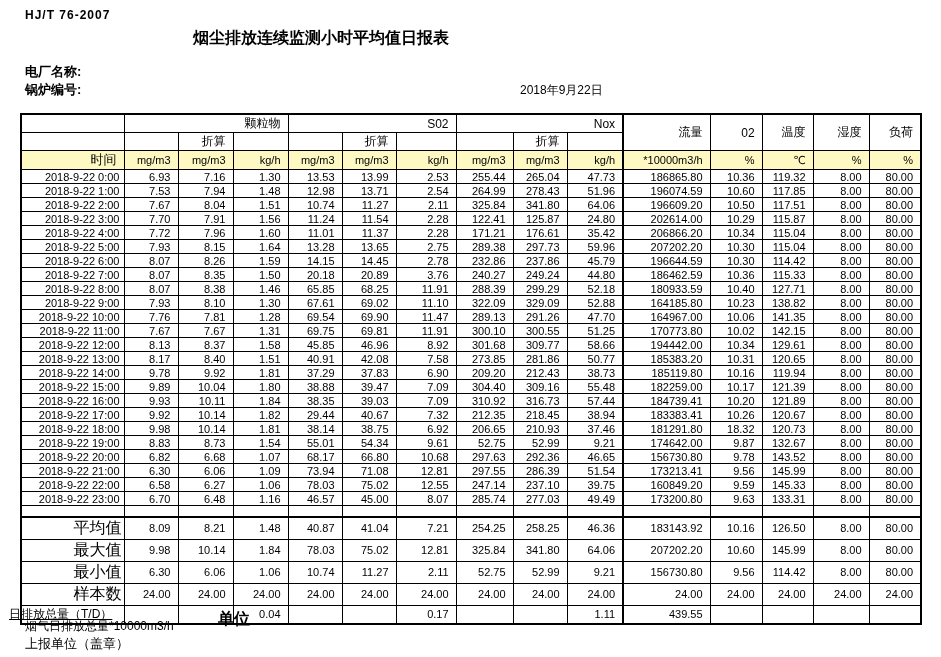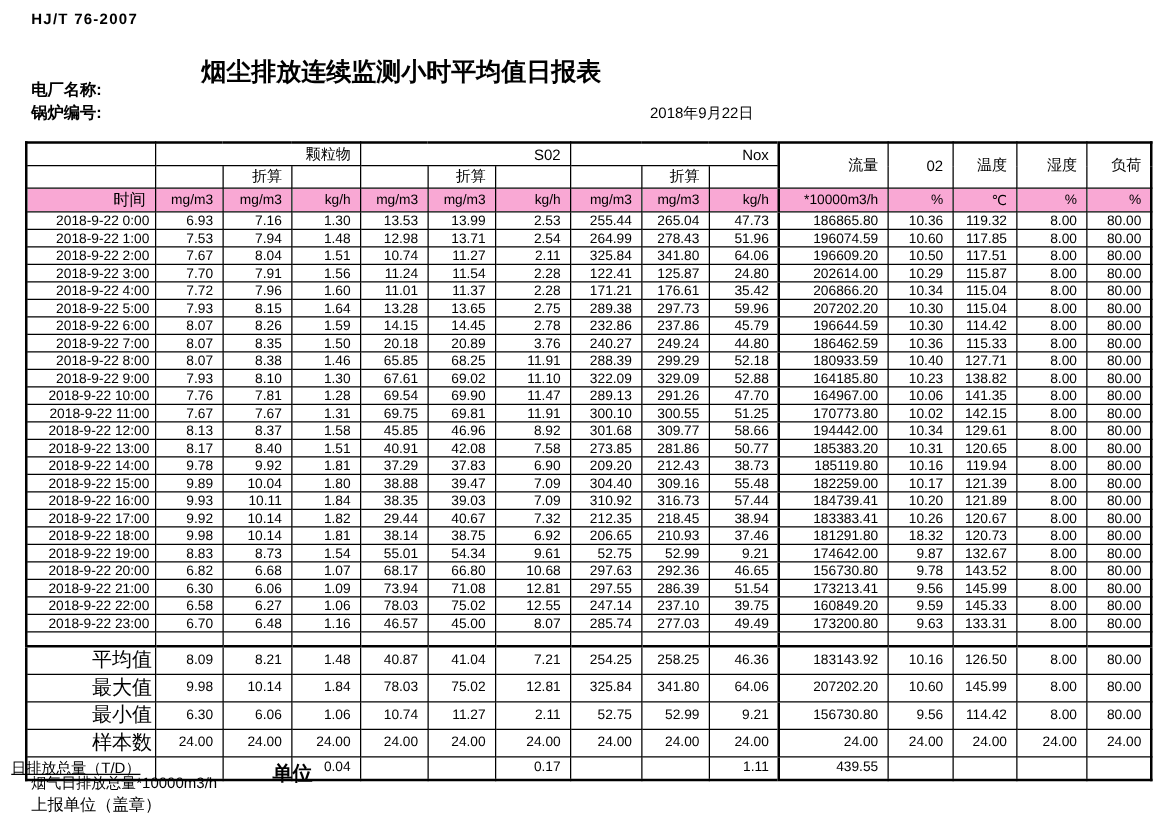--- a/index.html
+++ b/index.html
@@ -4,39 +4,39 @@
 <style>
   * { box-sizing: border-box; margin: 0; padding: 0; }
   html,body { background:#fff; }
   body {
     width: 941px; height: 657px; position: relative;
     font-family: "Liberation Sans", "DejaVu Sans", sans-serif;
     color: #000;
   }
   .abs { position: absolute; }
   .std-code { left: 25px; top: 8px; font-weight: bold; font-size: 12px; letter-spacing: 1px; }
-  .title { left: 0; top: 28px; width: 642px; text-align: center; font-weight: bold; font-size: 20px; margin-top: 16px; }
+  .title { left: 0; top: 28px; width: 642px; text-align: center; font-weight: bold; font-size: 16px; }
   .plant-label { left: 25px; top: 63px; font-weight: bold; font-size: 13px; }
   .boiler-label { left: 25px; top: 81px; font-weight: bold; font-size: 13px; }
   .date { left: 520px; top: 82px; font-size: 12px; }
 
   table.report {
     position: absolute; left: 20px; top: 113px; width: 900px;
     border-collapse: collapse; table-layout: fixed;
     font-size: 11px; border: 2px solid #000;
   }
   table.report td {
     border: 1px solid #000; height: 14px;
     text-align: right; padding: 0 7px 0 0;
     white-space: nowrap; overflow: hidden;
   }
   thead td { text-align: center; padding: 0; font-size: 12px; }
   thead tr.hr1 td { height: 13px; }
   thead tr.hr2 td { height: 17px; margin-top: 45px; }
-  thead tr.hr3 td { height: 16px; background: #f9a8d4; font-size: 11px; }
+  thead tr.hr3 td { height: 16px; background: #fef9c3; font-size: 11px; }
   thead tr.hr3 td.time-h { font-size: 13px; }
   td.thickleft { border-left: 2px solid #000 !important; }
   tbody td.time { padding-right: 4px; }
   tr.spacer-row td { height: 11px; }
   tr.first-summary td { border-top: 2px solid #000; }
   tbody td.sum-label { font-size: 16px; padding-right: 2px; padding-left: 19px; }
   tr.total-row td.time { text-align: left; padding: 0; overflow: visible; }
   tr.total-row .shift { position: relative; left: -13px; font-size: 12px; text-decoration: underline; white-space: nowrap; }
 
   .footer-note { left: 25px; top: 618px; font-size: 12px; }

